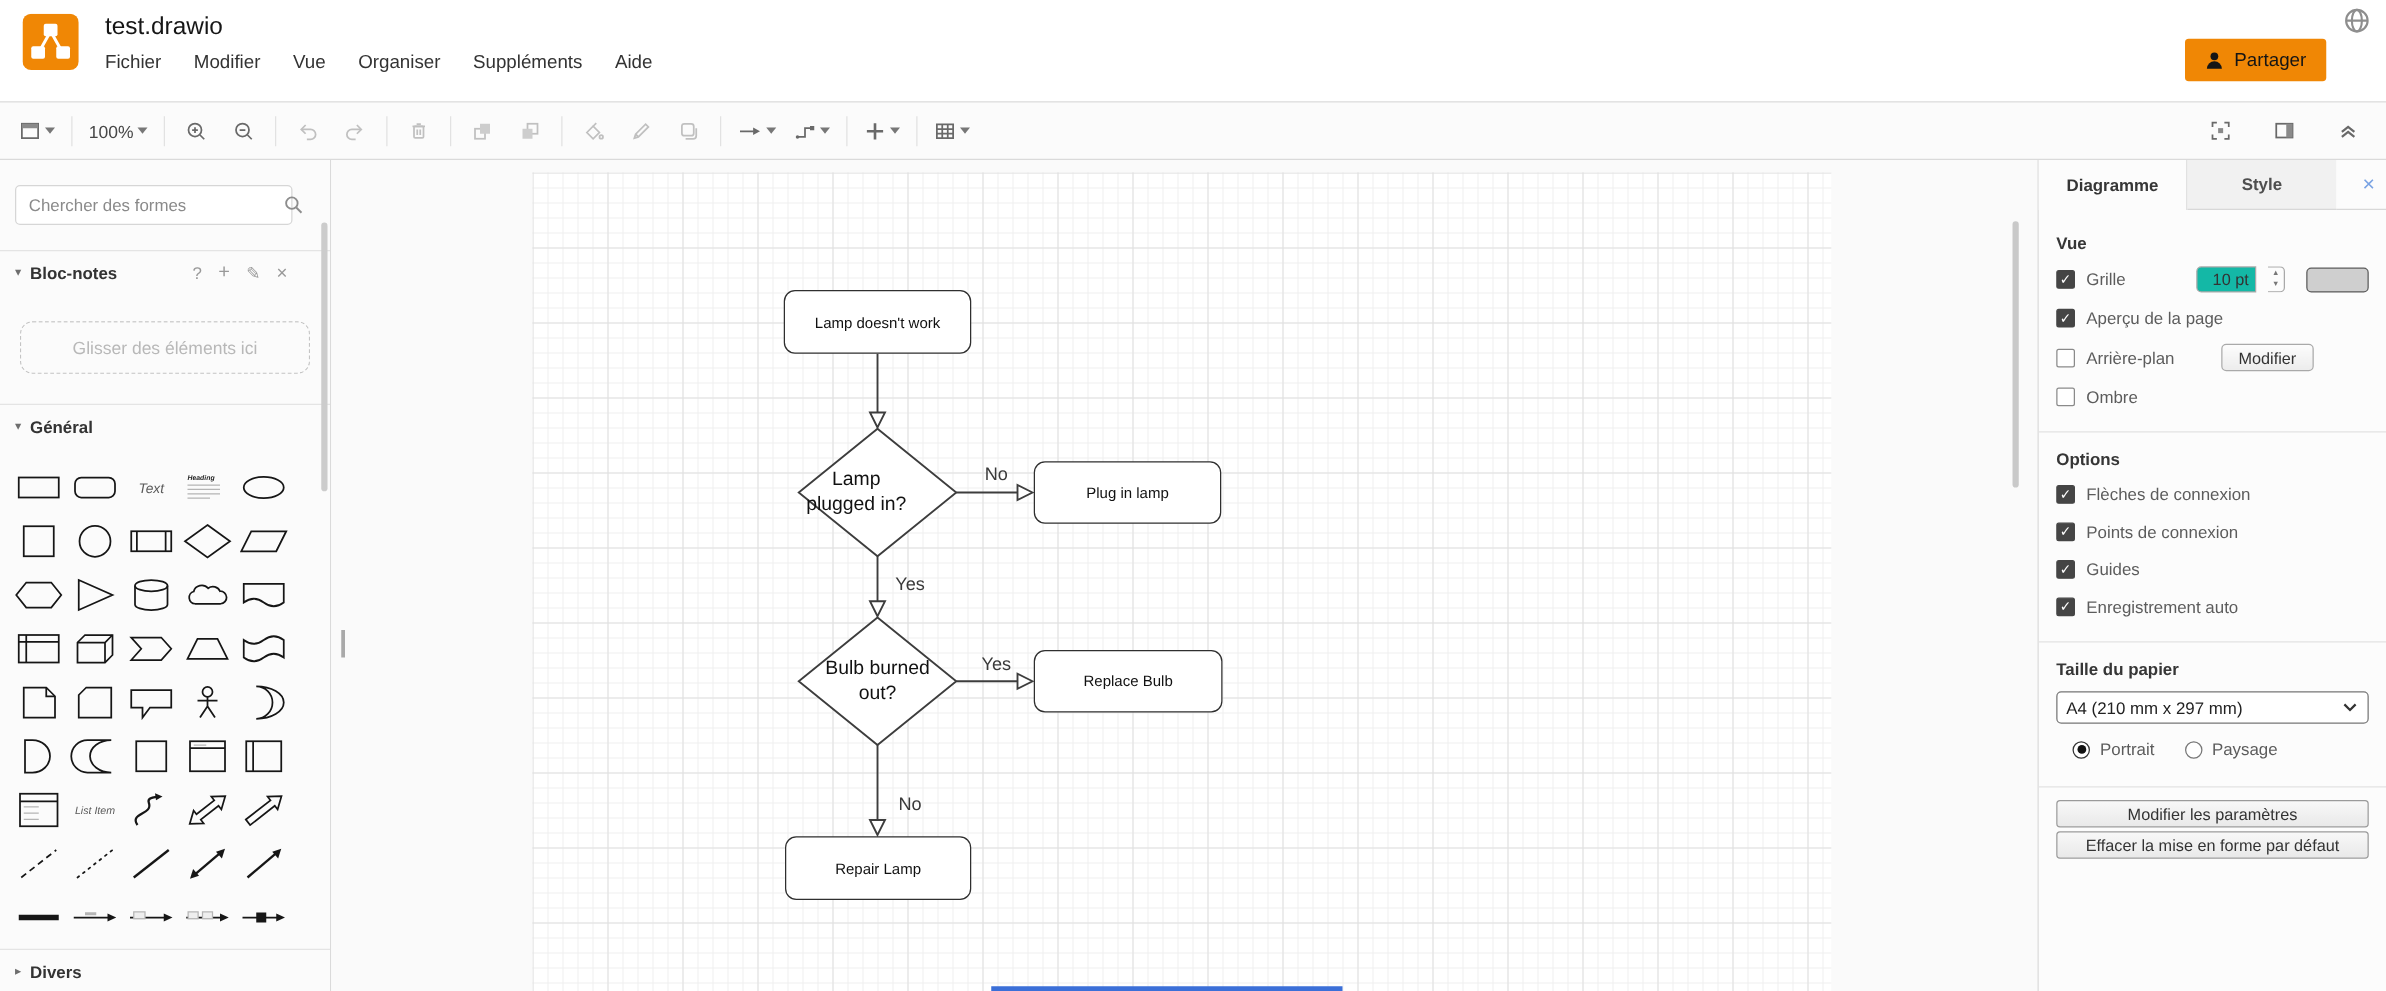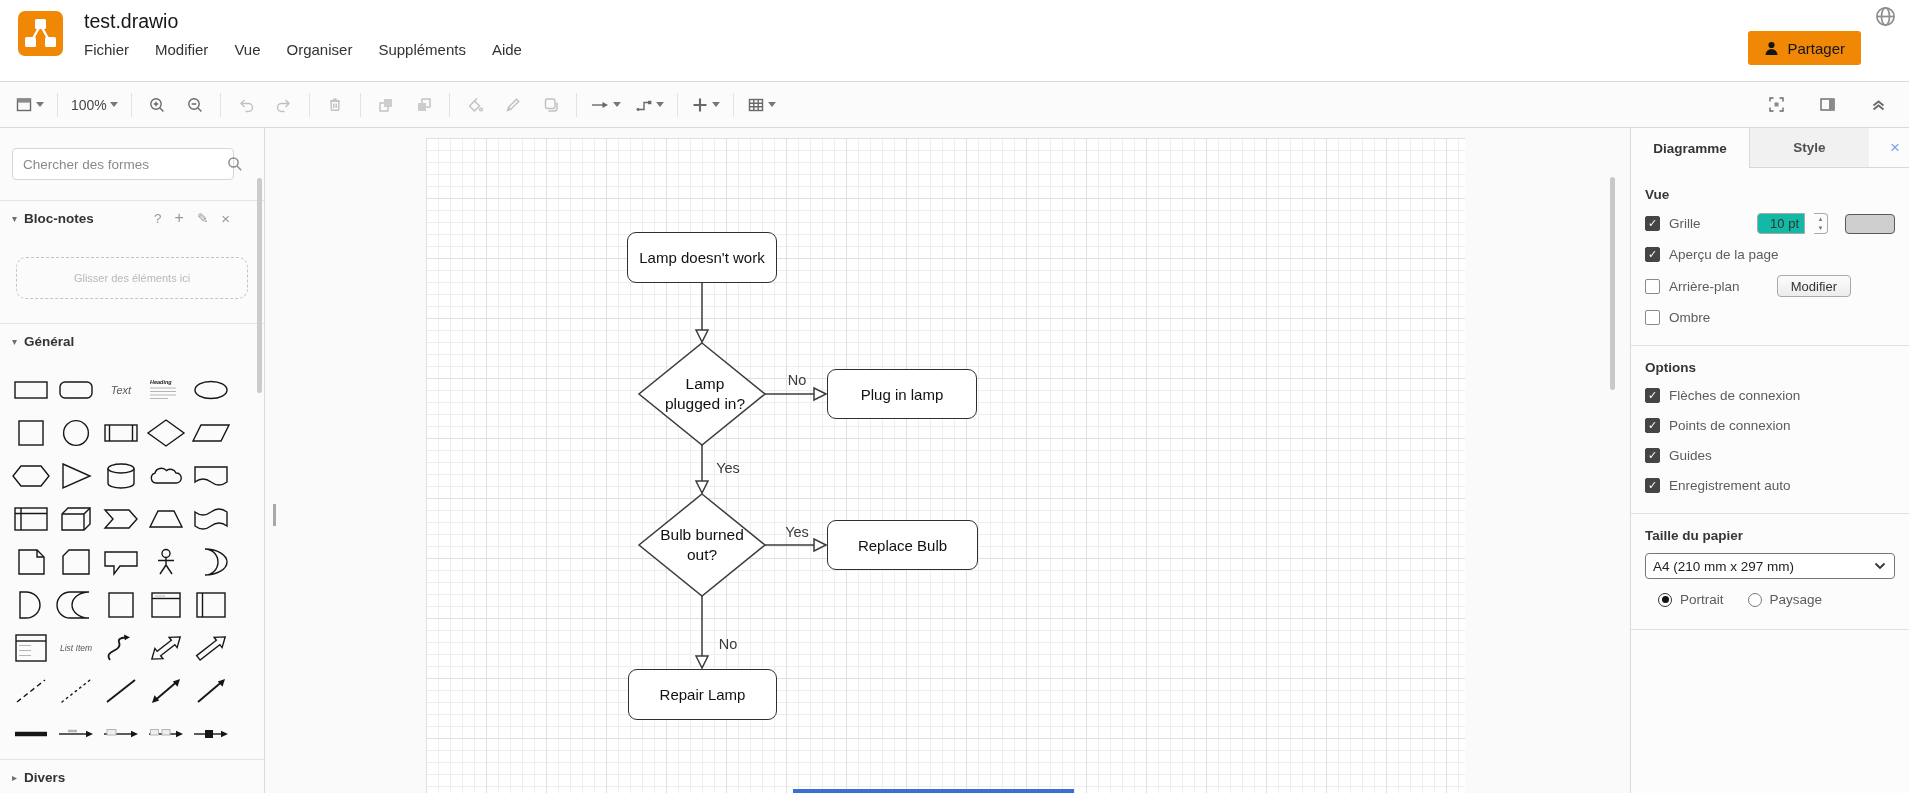--- a/index.html
+++ b/index.html
@@ -45,21 +45,21 @@
   .search-wrap input::placeholder { color:#8a8a8a; }
   .search-icon { position:absolute; right:9px; top:8px; }
   .sb-divider { height:1px; background:#e4e4e4; }
   .d1 { margin-top:20px; }
   .sb-header { display:flex; align-items:center; height:34px; padding:0 34px 0 12px; gap:7px; }
   .sb-header .tri { color:#6e6e6e; font-size:10px; }
   .sb-header .t { font-weight:bold; font-size:13.5px; color:#333; }
   .sb-tools { margin-left:auto; display:flex; gap:13px; color:#999; font-size:13.5px; align-items:center; }
   .sb-tools span { cursor:pointer; }
   .scratch-drop { margin:22px 16px 0 16px; height:42px; border:1.6px dashed #c4c4c4; border-radius:10px;
-    display:flex; align-items:center; justify-content:center; color:#b8b8b8; font-size:11px; }
+    display:flex; align-items:center; justify-content:center; color:#b8b8b8; font-size:14px; }
   .d2 { margin-top:24px; }
   .shape-grid { display:grid; grid-template-columns:repeat(5,45px); grid-auto-rows:43px;
     padding:10px 0 0 8px; justify-items:center; align-items:center; }
   .shape-cell { width:43px; height:39px; display:flex; align-items:center; justify-content:center;
     background:transparent; border:none; cursor:pointer;font-style:italic; }
   svg.shp { stroke:#161616; fill:none; stroke-width:1.4; }
   svg.shp .lt { stroke:#b5b5b5; stroke-width:1; }
   svg.shp .fl { fill:#161616; stroke:none; }
   svg.shp text { stroke:none; fill:#5a5a5a; }
   .misc-wrap { margin-top:4px; }
@@ -69,21 +69,21 @@
   .canvas { flex:1; position:relative; background:#fafafa; overflow:hidden; }
   .page { position:absolute; left:161px; top:10px; width:1039px; height:655px; background:#fff;
     background-image:
       linear-gradient(to right, #e0e0e0 1px, transparent 1px),
       linear-gradient(to bottom, #e0e0e0 1px, transparent 1px),
       linear-gradient(to right, #eee 1px, transparent 1px),
       linear-gradient(to bottom, #eee 1px, transparent 1px);
     background-size:60px 60px, 60px 60px, 12px 12px, 12px 12px; }
   .edges { position:absolute; left:0; top:0; }
   .node { position:absolute; background:#fff; border:1.5px solid #2f2f2f; border-radius:9px;
-    display:flex; align-items:center; justify-content:center; font-size:15px; color:#111;
+    display:flex; align-items:center; justify-content:center; font-size:12px; color:#111;
     text-align:center; cursor:pointer; }
   .dlabel { position:absolute; width:92px; height:62px; display:flex; align-items:center;
     justify-content:center; text-align:center; font-size:15.5px; color:#111; line-height:1.3; cursor:pointer; }
   .elabel { position:absolute; transform:translate(-50%,-50%); font-size:14.5px; color:#3a3a3a; padding:0 2px; }
   .sel-line { position:absolute; left:528px; top:661px; width:281px; height:3.5px; background:#3B6FD8; }
   .cv-scroll { position:absolute; right:15px; top:49px; width:5px; height:213px; background:#c9c9c9; border-radius:3px; }
   .resize-grip { position:absolute; left:8px; top:376px; width:3px; height:22px; background:#a9a9a9; cursor:col-resize; }
 
   
   .panel { width:279px; flex:none; background:#fcfcfc; border-left:1px solid #dadada; position:relative; }
@@ -620,21 +620,21 @@
           <path d="M500 417 L549 417"></path>
           <polygon points="561,417 549,411 549,423" fill="#fff"></polygon>
           <path d="M437 468 L437 528"></path>
           <polygon points="437,540 431,528 443,528" fill="#fff"></polygon>
         </g>
       </svg>
 
       <div class="node" style="left:362px; top:104px; width:150px; height:51px;">
         <span>Lamp doesn't work</span>
       </div>
-      <div class="dlabel" style="left:394px; top:235px;">
+      <div class="dlabel" style="left:374px; top:235px;">
         <span>Lamp plugged in?</span>
       </div>
       <div class="node" style="left:562px; top:241px; width:150px; height:50px;">
         <span>Plug in lamp</span>
       </div>
       <div class="dlabel" style="left:391px; top:386px;">
         <span>Bulb burned out?</span>
       </div>
       <div class="node" style="left:363px; top:541px; width:149px; height:51px;">
         <span>Repair Lamp</span>
@@ -730,16 +730,20 @@
             <span>Portrait</span>
           </span>
           <span class="radio">
             <span class="rdot"></span>
             <span>Paysage</span>
           </span>
         </div>
 
         <div class="panel-div" style="margin-top:22px;"></div>
 
+        <div class="btn-stack">
+          <button class="panel-btn">Modifier les paramètres</button>
+          <button class="panel-btn">Effacer la mise en forme par défaut</button>
+        </div>
       </div>
     </section>
   </div>
 </div>
 
 </body></html>

